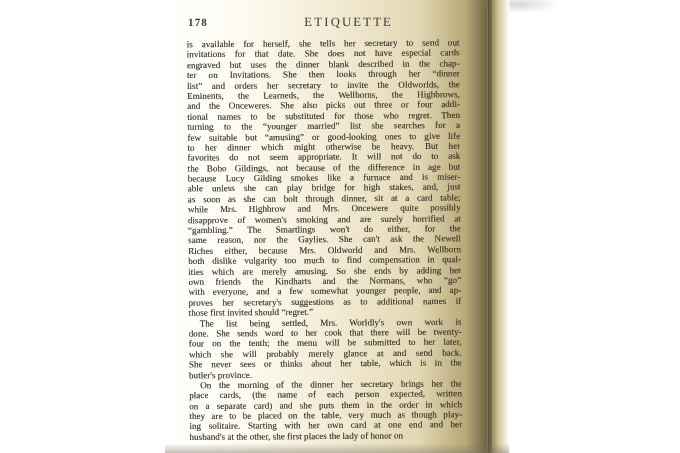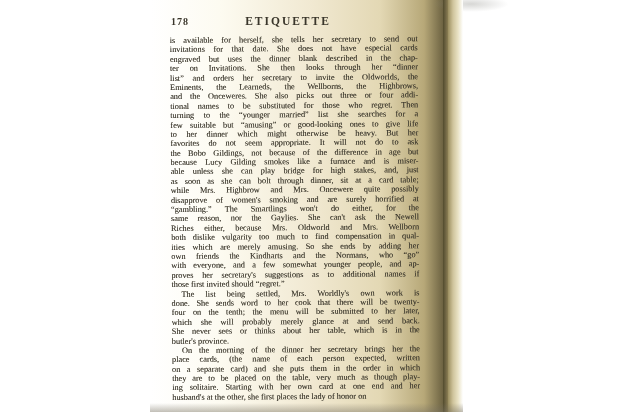--- a/index.html
+++ b/index.html
@@ -63,24 +63,24 @@
   }
   .pagenum {
     position: absolute;
     left: 21px; top: 1px;
     font-size: 10px;
     font-weight: bold;
     letter-spacing: 1px;
   }
   .runhead {
     position: absolute;
-    left: 138px; top: 0;
+    left: 167px; top: 0;
     transform: translateX(-50%);
     font-size: 11.5px;
-    font-weight: bold;
+    font-weight: normal;
     letter-spacing: 2px;
     white-space: nowrap;
   }
   .textcol {
     position: absolute;
     left: 21px; top: 36px;
     width: 248px;
     transform: rotate(-0.4deg);
     transform-origin: 0 50%;
     color: var(--ink, #3a362b);

